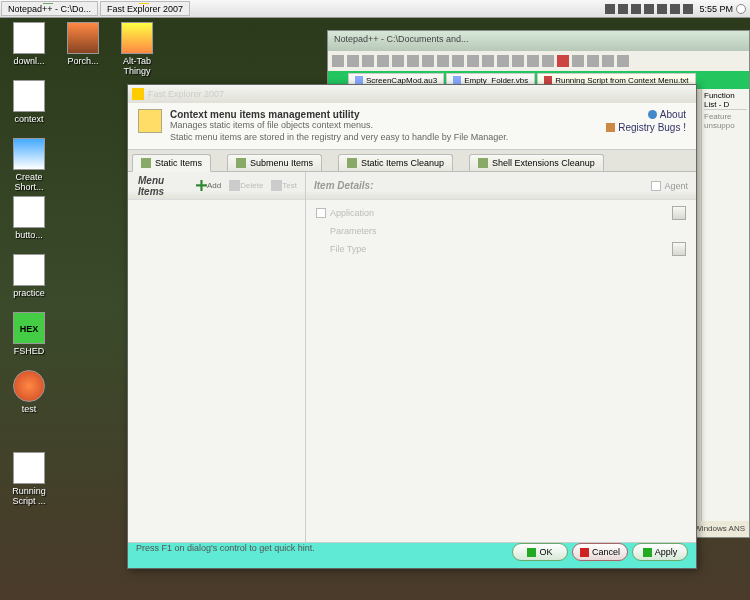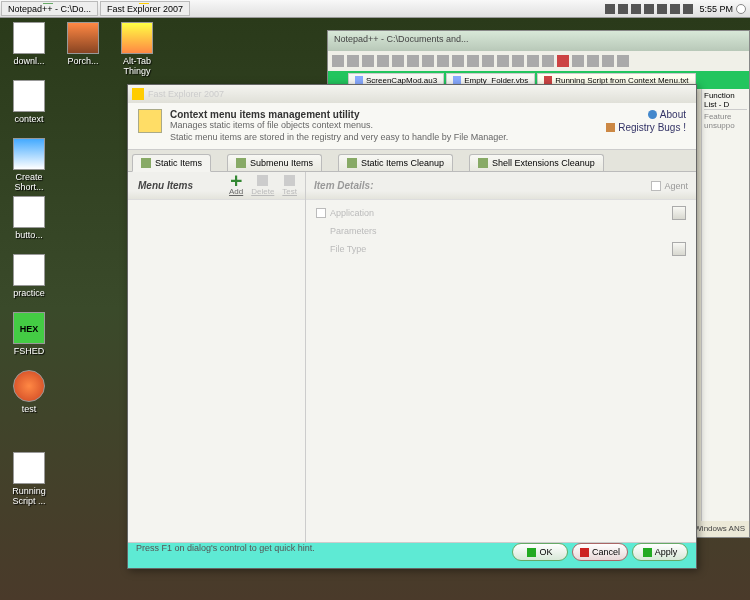--- a/index.html
+++ b/index.html
@@ -40,21 +40,21 @@
 .dlg-hdr-links .li { width: 9px; height: 9px; background: #89a; }
 .dlg-tabs { display: flex; background: #e4e4dc; padding: 4px 4px 0; gap: 16px; border-bottom: 1px solid #bbb; }
 .dlg-tab { padding: 3px 8px; font-size: 9px; background: linear-gradient(#f8f8f4,#e8e8e0); border: 1px solid #bbb; border-bottom: none; border-radius: 3px 3px 0 0; display: flex; align-items: center; gap: 4px; }
 .dlg-tab.act { background: #f4f4f0; border-bottom: 1px solid #f4f4f0; margin-bottom: -1px; }
 .dlg-tab .ti { width: 10px; height: 10px; background: #8a6; }
 .dlg-body { flex: 1; display: flex; background: #f4f4f0; }
 .menu-col { width: 178px; border-right: 1px solid #ccc; display: flex; flex-direction: column; }
 .menu-hdr { height: 28px; display: flex; align-items: center; background: linear-gradient(#f0f0ec 70%,#e4e4dc); border-bottom: 1px solid #ddd; gap: 8px; }
 .menu-hdr-lbl { font-size: 10px; font-weight: bold; font-style: italic; color: #444; padding-left: 10px; flex: 1; }
 .menu-act { display: flex; padding: 0 4px; }
-.menu-act .ma { display: flex; flex-direction: column; align-items: center; padding: 0 4px; font-size: 8px; color: #666; text-decoration: underline; }
+.menu-act .ma { display: flex; flex-direction: row; align-items: center; padding: 0 4px; font-size: 8px; color: #666; }
 .menu-act .ma.dis { color: #bbb; }
 .menu-act .mai { width: 11px; height: 11px; margin-bottom: 1px; }
 .menu-list { flex: 1; }
 .det-col { flex: 1; display: flex; flex-direction: column; }
 .det-hdr { height: 28px; display: flex; align-items: center; background: linear-gradient(#f0f0ec 70%,#e4e4dc); border-bottom: 1px solid #ddd; padding: 0 8px; }
 .det-hdr-lbl { font-size: 10px; font-weight: bold; font-style: italic; color: #999; flex: 1; }
 .det-agent { font-size: 9px; color: #999; display: flex; align-items: center; gap: 3px; }
 .det-agent .cb { width: 10px; height: 10px; border: 1px solid #bbb; background: #fff; }
 .det-body { flex: 1; padding: 6px 10px; font-size: 9px; color: #bbb; }
 .det-row { display: flex; align-items: center; margin-bottom: 6px; }

